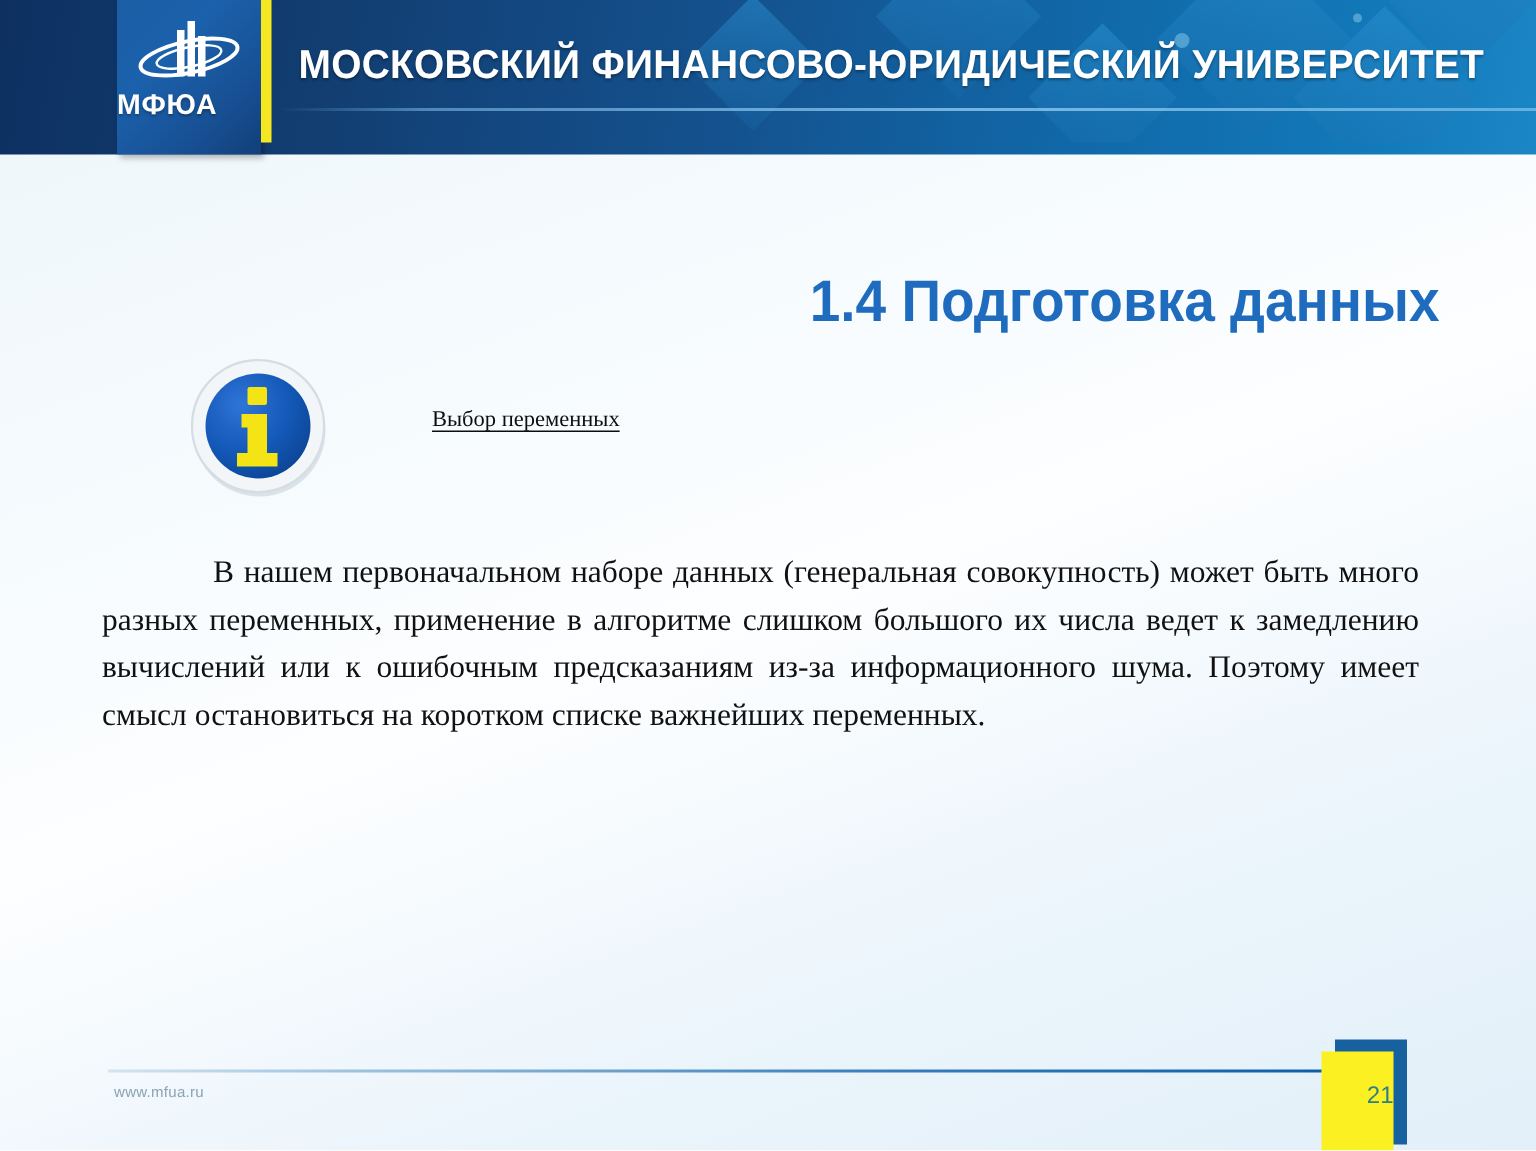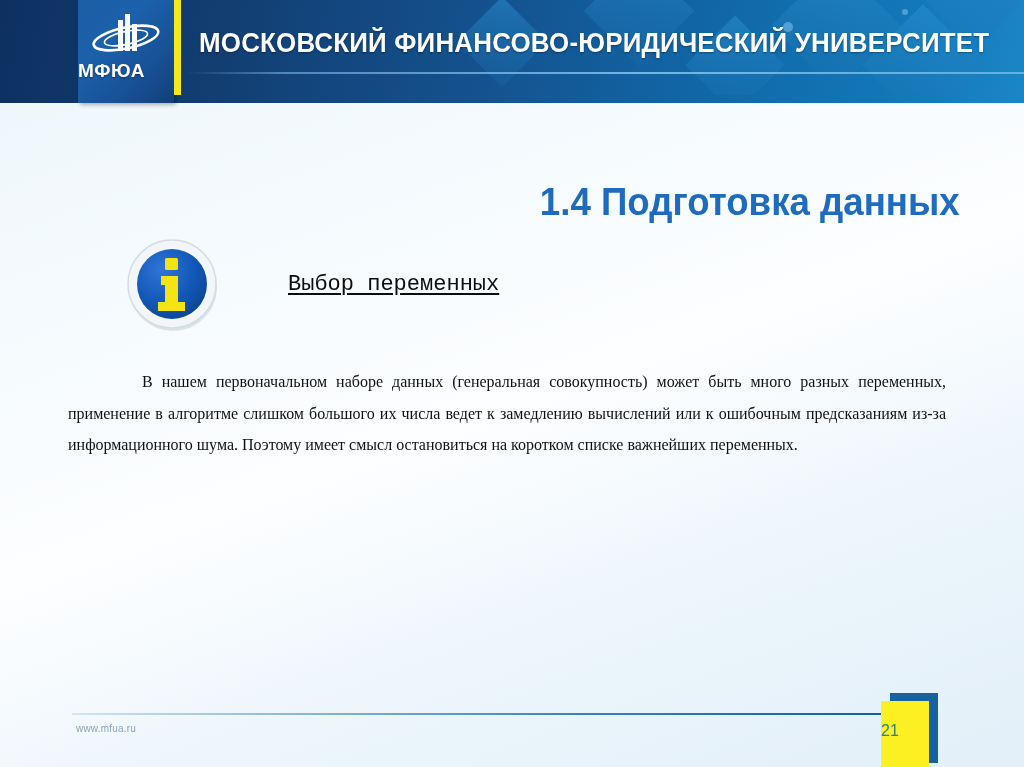--- a/index.html
+++ b/index.html
@@ -117,33 +117,33 @@
     top: 236px;
     width: 98px;
     height: 98px;
   }
 
   
   .subtitle {
     position: absolute;
     left: 288px;
     top: 272px;
-    font-family: Liberation Mono, monospace;
-    font-size: 22px;
+    font-family: Liberation Serif, serif;
+    font-size: 15px;
     color: #0d0d0d;
     text-decoration: underline;
     text-underline-offset: 3px;
   }
   .body-text {
     position: absolute;
     left: 68px;
     top: 366px;
     width: 878px;
     font-family: "Liberation Serif", serif;
-    font-size: 16px;
+    font-size: 21px;
     line-height: 31.5px;
     color: #111111;
     text-align: justify;
   }
   .body-text p {
     margin: 0;
     text-indent: 74px;
   }
 
   
@@ -177,21 +177,21 @@
     top: 701px;
     width: 48px;
     height: 66px;
     background: #fbf022;
   }
   .page-num {
     position: absolute;
     left: 881px;
     top: 722px;
     width: 48px;
-    text-align: left;
+    text-align: right;
     color: #2f7f86;
     font-size: 16px;
   }
 </style>
 </head>
 <body>
 
 <div class="slide">
 
   <div class="header">

